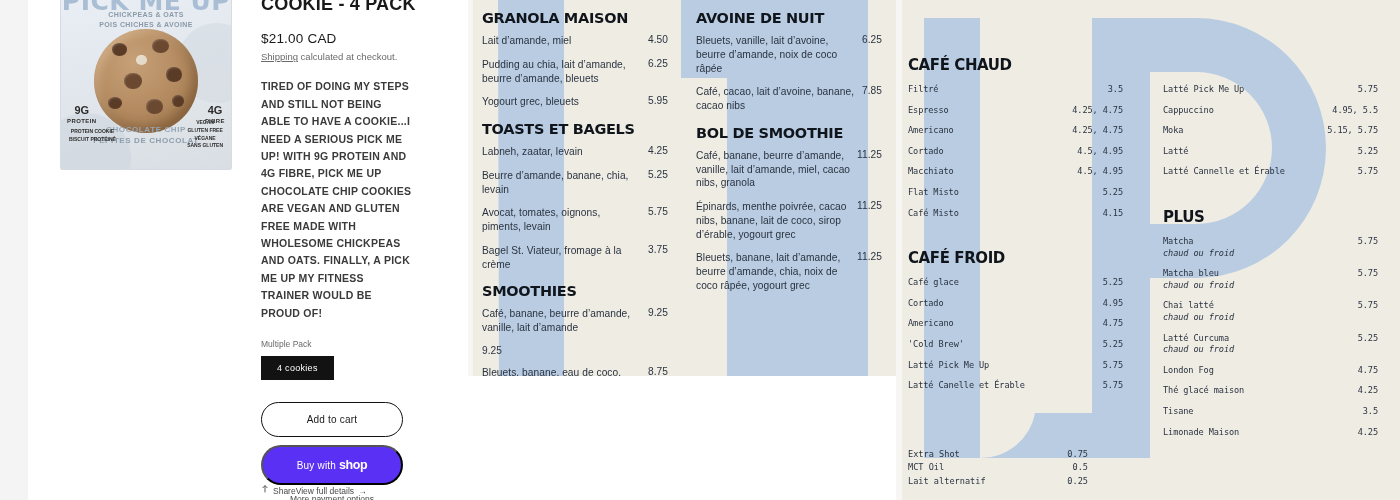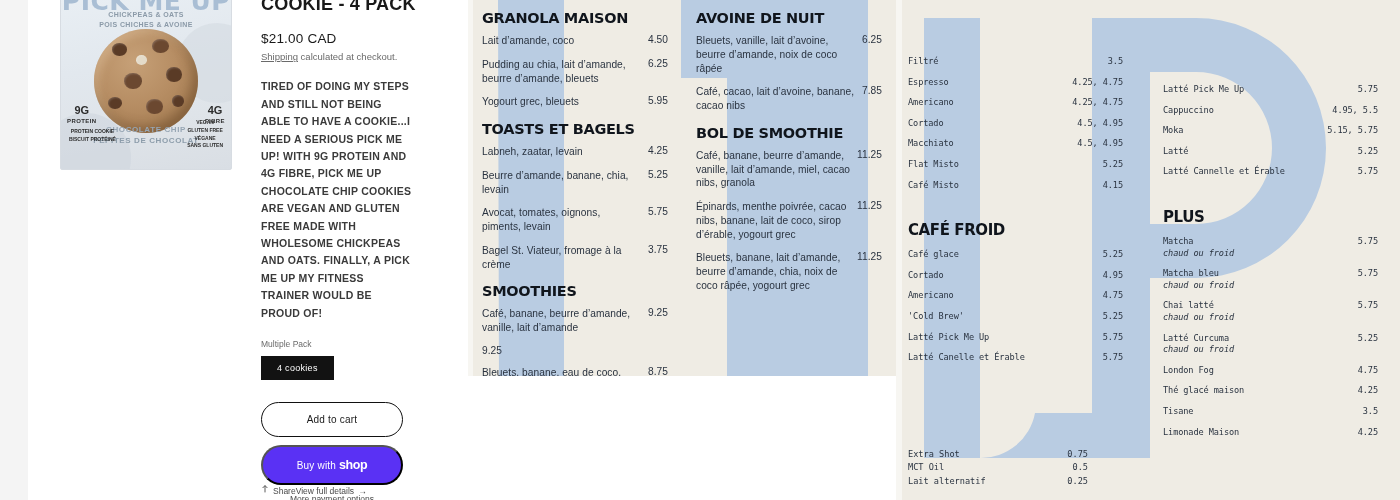--- a/index.html
+++ b/index.html
@@ -230,21 +230,21 @@
       <path d="M213 0 H400 V78 H213 Z" fill="#b9cce2"></path>
       <path d="M330 0 H400 V420 H330 Z" fill="#b9cce2"></path>
       <rect x="213" y="0" width="70" height="30" fill="#b9cce2"></rect>
       <path d="M283 78 H340 V200 A0 0 0 0 1 340 200 H283 Z" fill="#b9cce2"></path>
     </svg>
 
     <div class="menu-cols">
       <div class="mcol c1">
           <div class="sec-head">GRANOLA MAISON</div>
           <div class="mrow">
-            <div class="mname">Lait d’amande, coco</div>
+            <div class="mname">Lait d’amande, miel</div>
             <div class="mprice">4.50</div>
           </div>
           <div class="mrow">
             <div class="mname">Pudding au chia, lait d’amande, beurre d’amande, bleuets</div>
             <div class="mprice">6.25</div>
           </div>
           <div class="mrow">
             <div class="mname">Yogourt grec, bleuets</div>
             <div class="mprice">5.95</div>
           </div>
@@ -308,20 +308,21 @@
   <section class="coffee-panel">
     <svg class="bigletter" width="440" height="500" viewBox="0 0 440 500" preserveAspectRatio="none">
       <rect x="28" y="18" width="56" height="440" fill="#b9cce2"></rect>
       <path d="M84 458 A55 55 0 0 0 139 413 H196 V458 Z" fill="#b9cce2"></path>
       <path d="M196 18 H300 A130 130 0 0 1 300 278 H254 V458 H196 Z
                M254 72 H300 A76 76 0 0 1 300 224 H254 Z" fill="#b9cce2" fill-rule="evenodd"></path>
     </svg>
 
     <div class="ccols">
       <div class="ccol k1">
+          <div class="chead">CAFÉ CHAUD</div>
           <div class="crow">
             <div class="cname">Filtré</div>
             <div class="cprice">3.5</div>
           </div>
           <div class="crow">
             <div class="cname">Espresso</div>
             <div class="cprice">4.25, 4.75</div>
           </div>
           <div class="crow">
             <div class="cname">Americano</div>

